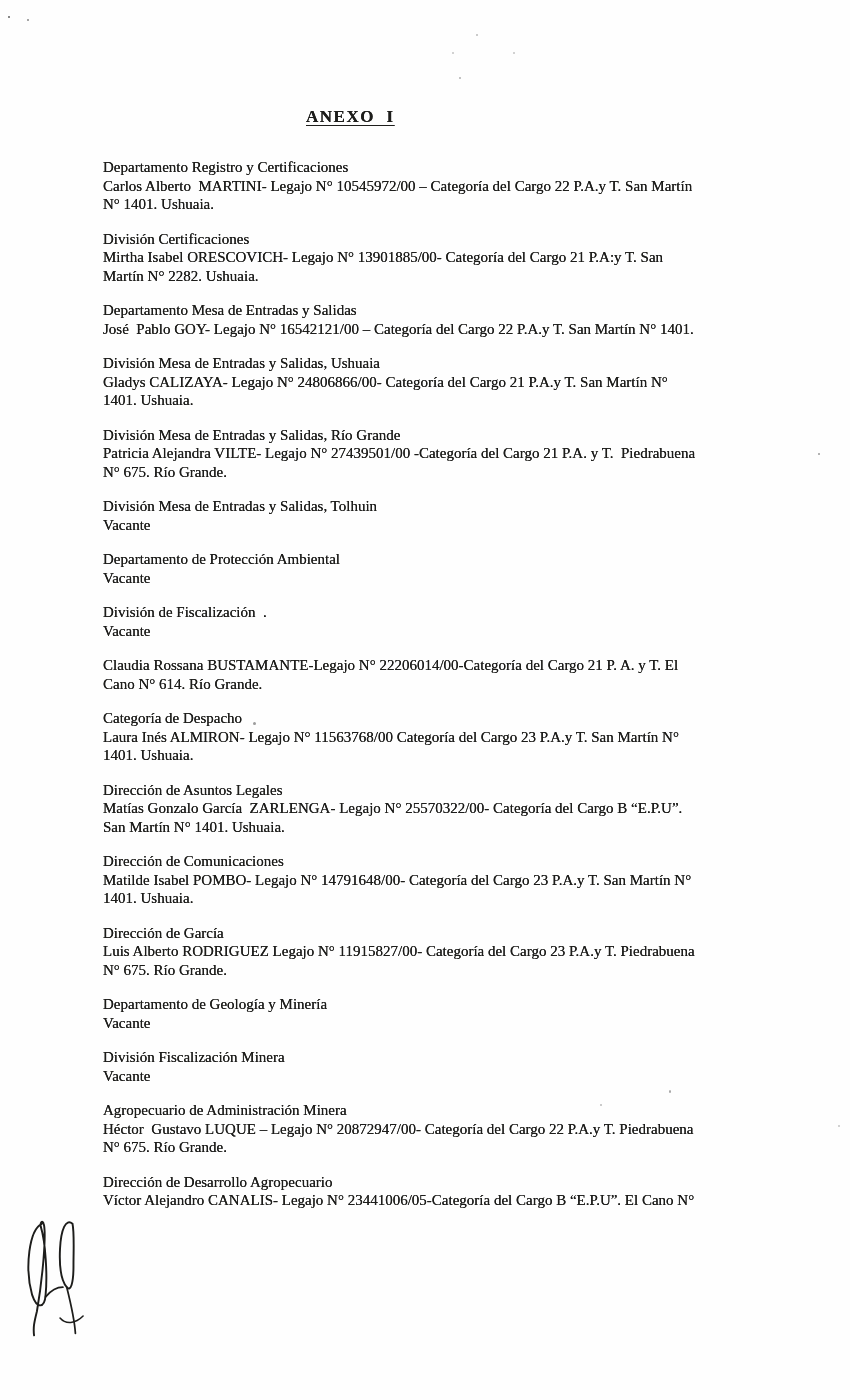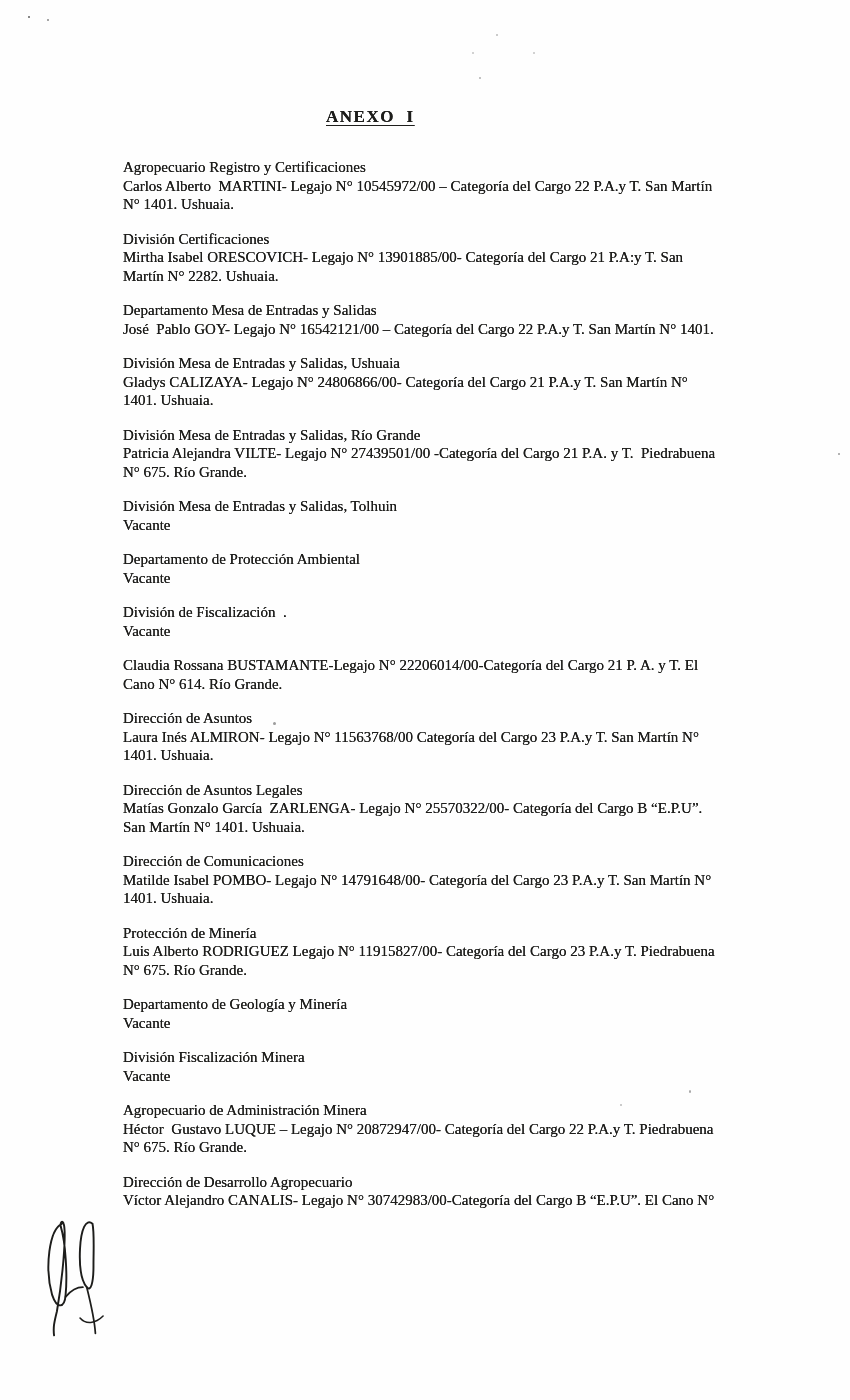--- a/index.html
+++ b/index.html
@@ -11,21 +11,20 @@
     height: 1400px;
     background: #fefefe;
     overflow: hidden;
     position: relative;
     font-family: "Liberation Serif", "DejaVu Serif", serif;
     color: var(--ink, #1d1d1b);
   }
   .page {
     position: absolute;
     inset: 0;
-    margin-left: 20px;
   }
   .doc-title {
     margin: 107px 0 0 306px;
     display: inline-block;
     font-size: 17px;
     font-weight: bold;
     letter-spacing: 1.5px;
     text-decoration: underline;
     text-underline-offset: 3px;
     white-space: pre;
@@ -74,21 +73,21 @@
 </style>
 </head>
 <body style="--ink: #1d1d1b; background: rgb(254, 254, 254);">
 
 <div class="page">
 
   <div class="doc-title">ANEXO  I</div>
 
   <div class="entries">
       <div class="entry">
-        <div class="line">Agropecuario Registro y Certificaciones</div>
+        <div class="line">Departamento Registro y Certificaciones</div>
         <div class="line">Carlos Alberto  MARTINI- Legajo N° 10545972/00 – Categoría del Cargo 22 P.A.y T. San Martín</div>
         <div class="line">N° 1401. Ushuaia.</div>
       </div>
       <div class="entry">
         <div class="line">División Certificaciones</div>
         <div class="line">Mirtha Isabel ORESCOVICH- Legajo N° 13901885/00- Categoría del Cargo 21 P.A:y T. San</div>
         <div class="line">Martín N° 2282. Ushuaia.</div>
       </div>
       <div class="entry">
         <div class="line">Departamento Mesa de Entradas y Salidas</div>
@@ -114,55 +113,55 @@
       </div>
       <div class="entry">
         <div class="line">División de Fiscalización  .</div>
         <div class="line">Vacante</div>
       </div>
       <div class="entry">
         <div class="line">Claudia Rossana BUSTAMANTE-Legajo N° 22206014/00-Categoría del Cargo 21 P. A. y T. El</div>
         <div class="line">Cano N° 614. Río Grande.</div>
       </div>
       <div class="entry">
-        <div class="line">Dirección de Asuntos</div>
+        <div class="line">Categoría de Despacho</div>
         <div class="line">Laura Inés ALMIRON- Legajo N° 11563768/00 Categoría del Cargo 23 P.A.y T. San Martín N°</div>
         <div class="line">1401. Ushuaia.</div>
       </div>
       <div class="entry">
         <div class="line">Dirección de Asuntos Legales</div>
         <div class="line">Matías Gonzalo García  ZARLENGA- Legajo N° 25570322/00- Categoría del Cargo B “E.P.U”.</div>
         <div class="line">San Martín N° 1401. Ushuaia.</div>
       </div>
       <div class="entry">
         <div class="line">Dirección de Comunicaciones</div>
         <div class="line">Matilde Isabel POMBO- Legajo N° 14791648/00- Categoría del Cargo 23 P.A.y T. San Martín N°</div>
         <div class="line">1401. Ushuaia.</div>
       </div>
       <div class="entry">
-        <div class="line">Protección de Minería</div>
+        <div class="line">Dirección de García</div>
         <div class="line">Luis Alberto RODRIGUEZ Legajo N° 11915827/00- Categoría del Cargo 23 P.A.y T. Piedrabuena</div>
         <div class="line">N° 675. Río Grande.</div>
       </div>
       <div class="entry">
         <div class="line">Departamento de Geología y Minería</div>
         <div class="line">Vacante</div>
       </div>
       <div class="entry">
         <div class="line">División Fiscalización Minera</div>
         <div class="line">Vacante</div>
       </div>
       <div class="entry">
         <div class="line">Agropecuario de Administración Minera</div>
         <div class="line">Héctor  Gustavo LUQUE – Legajo N° 20872947/00- Categoría del Cargo 22 P.A.y T. Piedrabuena</div>
         <div class="line">N° 675. Río Grande.</div>
       </div>
       <div class="entry">
         <div class="line">Dirección de Desarrollo Agropecuario</div>
-        <div class="line">Víctor Alejandro CANALIS- Legajo N° 30742983/00-Categoría del Cargo B “E.P.U”. El Cano N°</div>
+        <div class="line">Víctor Alejandro CANALIS- Legajo N° 23441006/05-Categoría del Cargo B “E.P.U”. El Cano N°</div>
       </div>
     </div>
 
   
   <div class="signature">
     <svg viewBox="0 0 85 130" fill="none" xmlns="http://www.w3.org/2000/svg">
       <path d="M23,6 C10,12 5,52 13,80 C18,95 26,94 27,80 C29,60 27,25 22,9 C21,4 24,2 25,6 C28,16 24,62 18,97 C15,109 14,114 15,122" stroke="#1d1d1b" stroke-width="2" stroke-linecap="round"></path>
       <path d="M55,6 C48,0 43,12 42,32 C41,52 44,66 49,72 C53,77 56,68 56,50 C56,32 57,16 55,6" stroke="#1d1d1b" stroke-width="2" stroke-linecap="round"></path>
       <path d="M27,82 C33,75 39,72 45,72" stroke="#1d1d1b" stroke-width="1.8" stroke-linecap="round"></path>
       <path d="M49,72 C53,88 57,104 58,120" stroke="#1d1d1b" stroke-width="1.8" stroke-linecap="round"></path>

